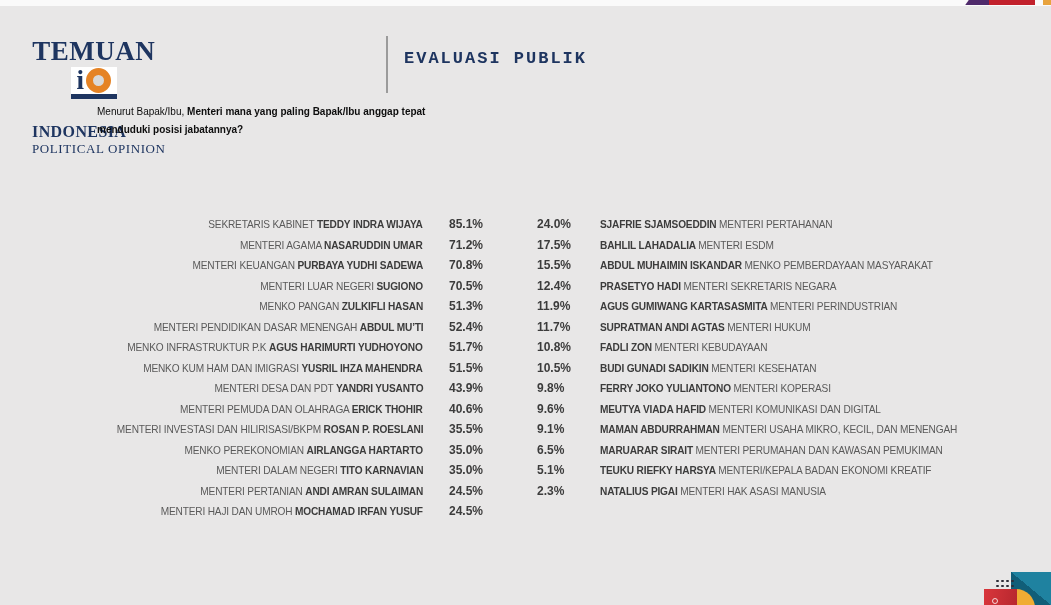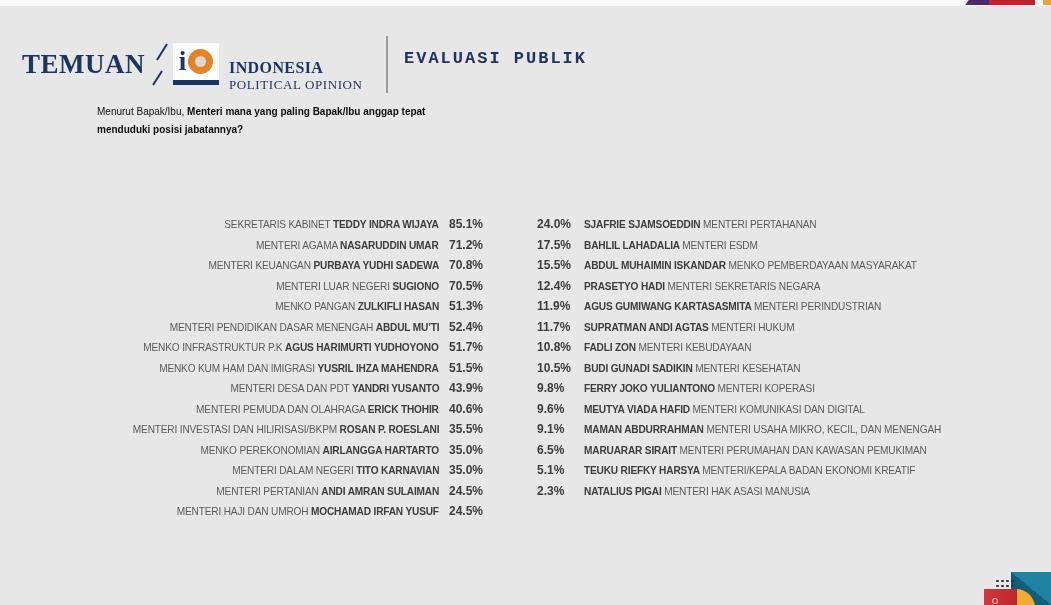--- a/index.html
+++ b/index.html
@@ -11,21 +11,21 @@
   }
   .top-strip { position:absolute; top:0; left:0; width:100%; height:6px; background:#fafafa; }
 
   
   .tr-decor { position:absolute; top:0; right:0; width:100px; height:6px; }
   .tr-purple { position:absolute; top:0; right:58px; width:26px; height:5px; background:#4f2a6b; transform:skewX(-35deg); }
   .tr-red    { position:absolute; top:0; right:16px; width:46px; height:5px; background:#c2212c; }
   .tr-yellow { position:absolute; top:0; right:0;  width:8px;  height:5px; background:#e8a33d; }
 
   
-  .brand { position:absolute; left:22px; top:36px; display:flex; align-items:center; height:56px; }
+  .brand { position:absolute; left:22px; top:36px; display:flex; align-items:center; height:56px;flex-direction:column; }
   .temuan {
     font-family:"Liberation Serif", serif; font-weight:bold;
     font-size:27px; color:#1e3560; letter-spacing:.5px;
   }
   .slashes { margin:0 4px 0 6px; }
   .io-box {
     width:46px; height:42px; background:#ffffff;
     border-bottom:5px solid #1e3560;
     display:flex; align-items:center; justify-content:center; gap:2px;
   }
@@ -42,21 +42,21 @@
     font-size:17px; letter-spacing:2px; color:#1e3560;
   }
 
   
   .question { position:absolute; left:97px; top:103px; width:338px; font-size:10px; line-height:17.5px; color:#0d0d0d; }
   .question .q-bold { font-weight:bold; }
 
   
   .col-left  { position:absolute; left:100px; top:214px; width:389px; }
   .col-right { position:absolute; left:537px; top:214px; width:470px; }
-  .row { display:flex; align-items:center; height:20.5px; font-size:11.5px; white-space:nowrap; }
+  .row { display:flex; align-items:center; height:20.5px; font-size:11.5px; white-space:nowrap;gap:16px; }
   .row-left  { justify-content:flex-end; }
   .names { display:inline-block; letter-spacing:-.2px; }
   .row-left  .names { transform:scaleX(.88); transform-origin:100% 50%; text-align:right; }
   .row-right .names { transform:scaleX(.88); transform-origin:0 50%; }
   .pos { color:#5a5a5a; font-weight:400; }
   .nm  { color:#3c3c3c; font-weight:700; }
   .pct { color:#3c3c3c; font-weight:700; font-size:12px; flex:none; }
   .row-left  .pct { width:40px; margin-left:10px; text-align:left; }
   .row-right .pct { width:47px; }
 

